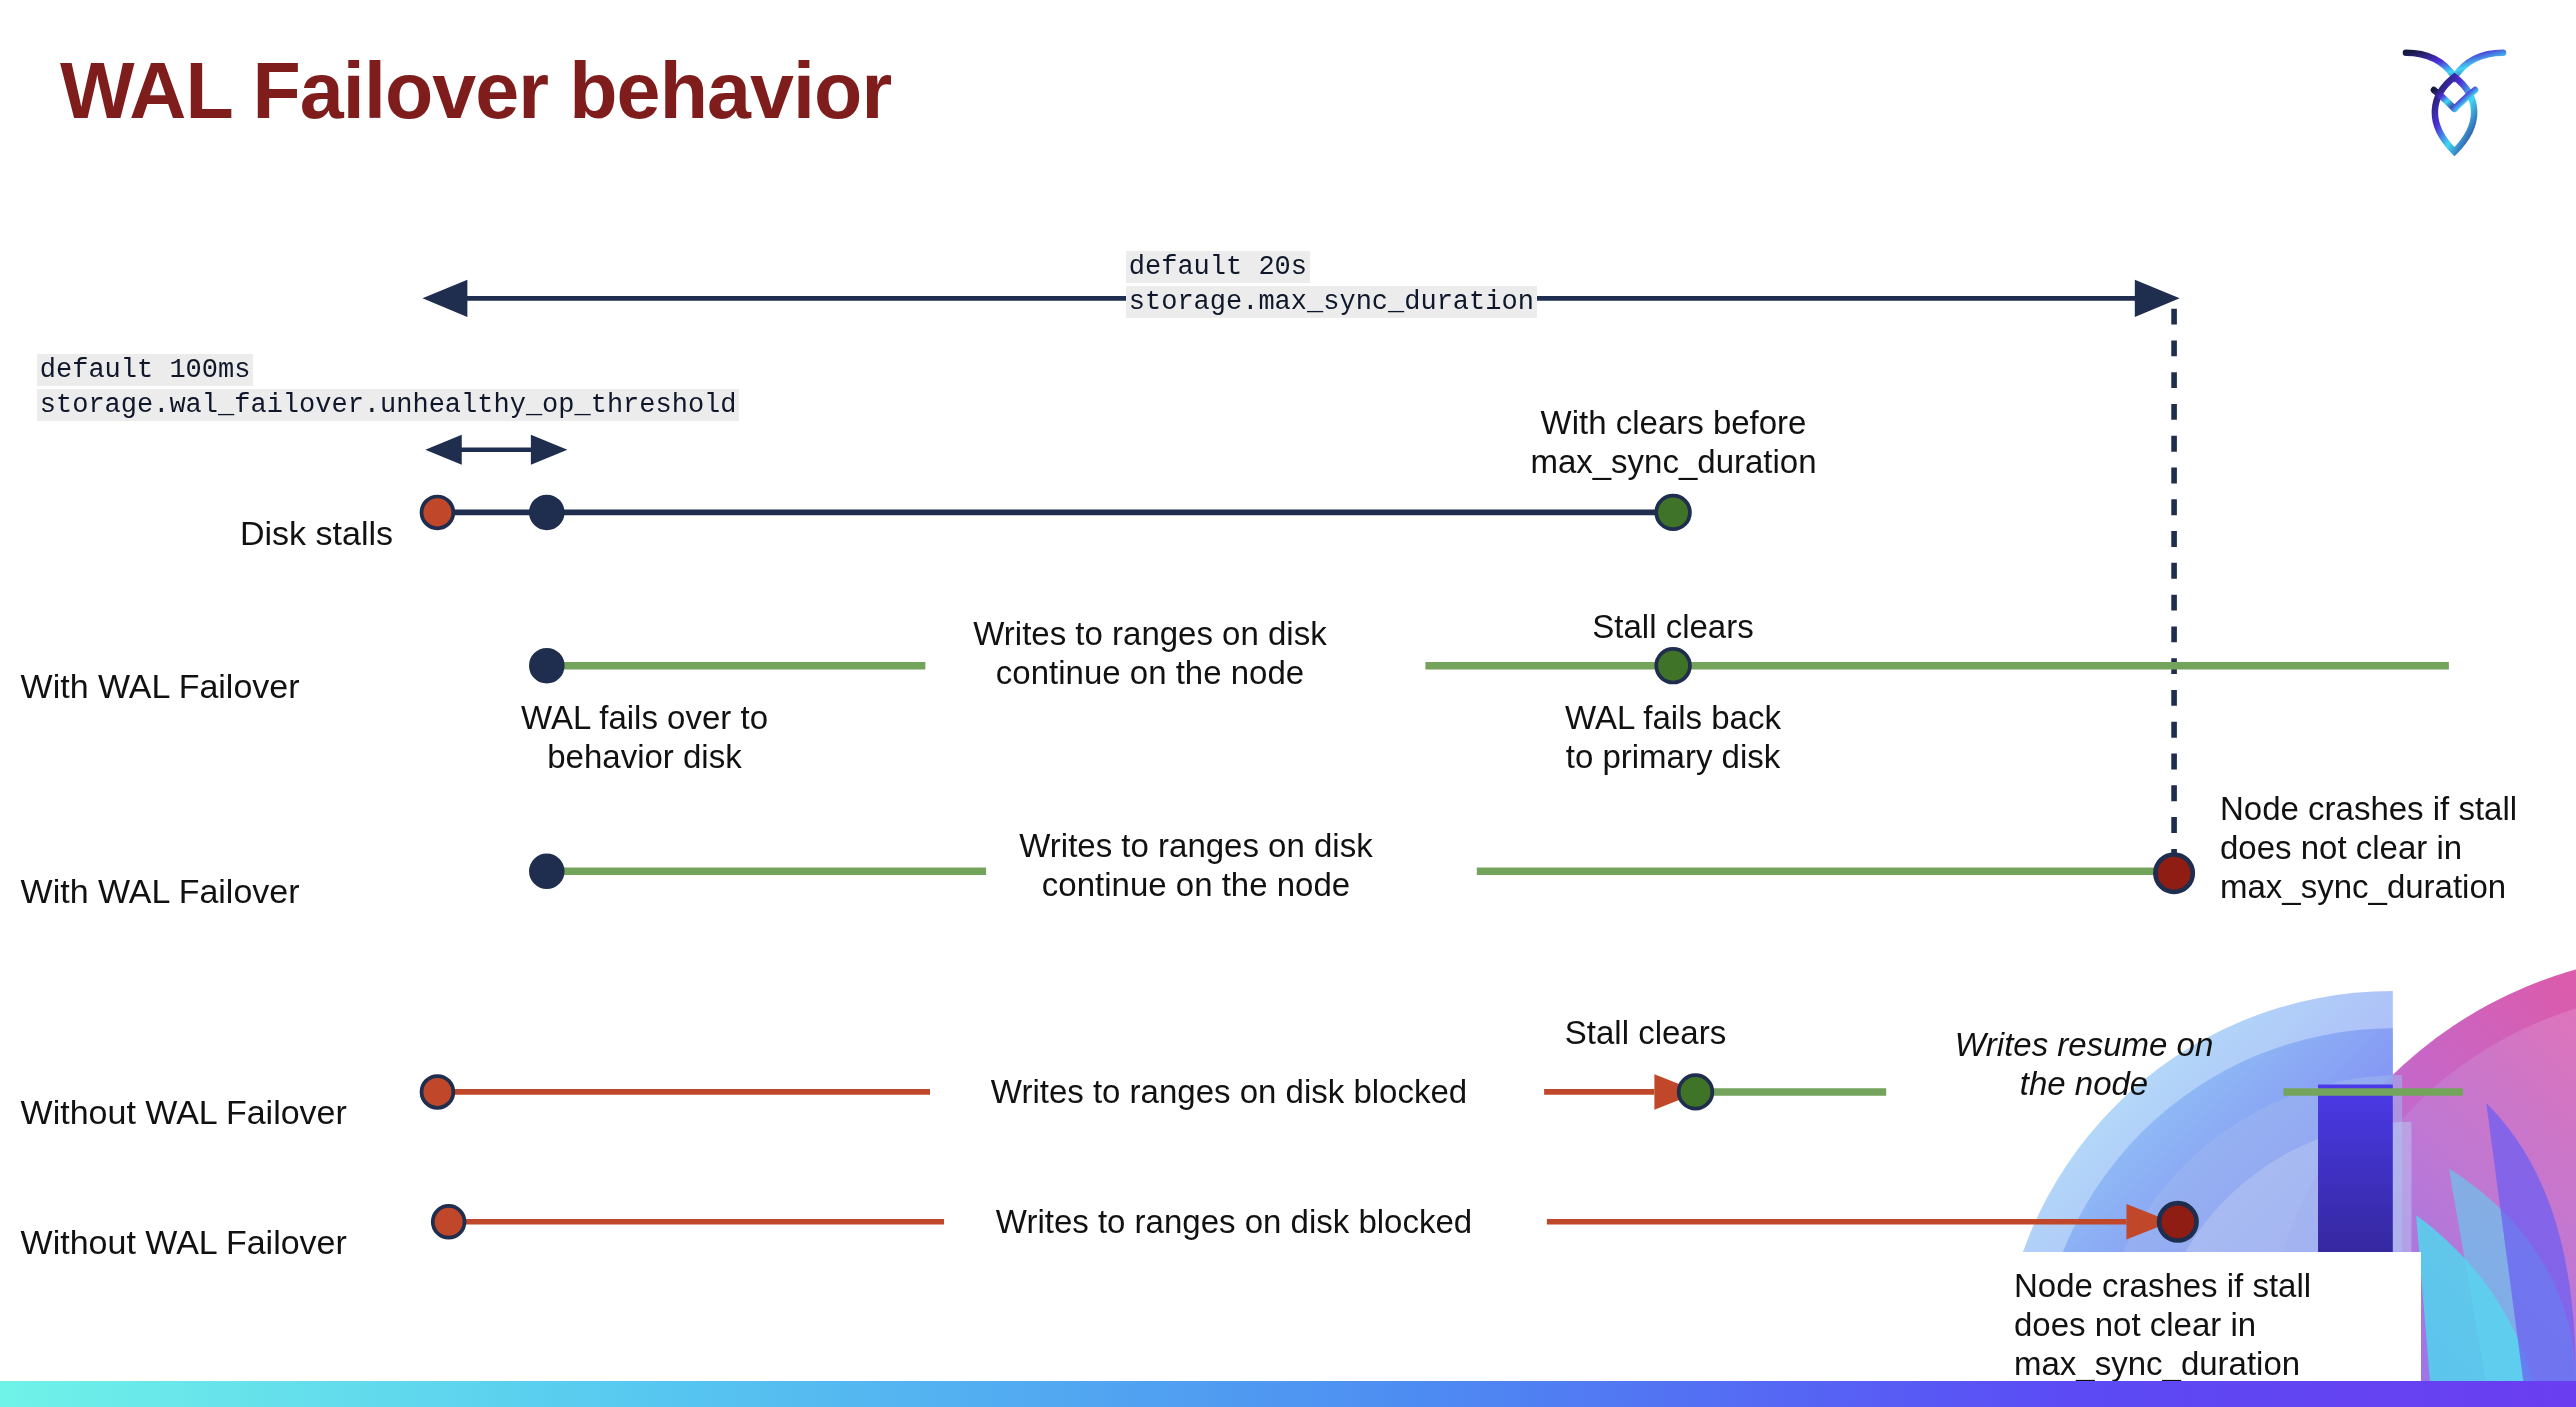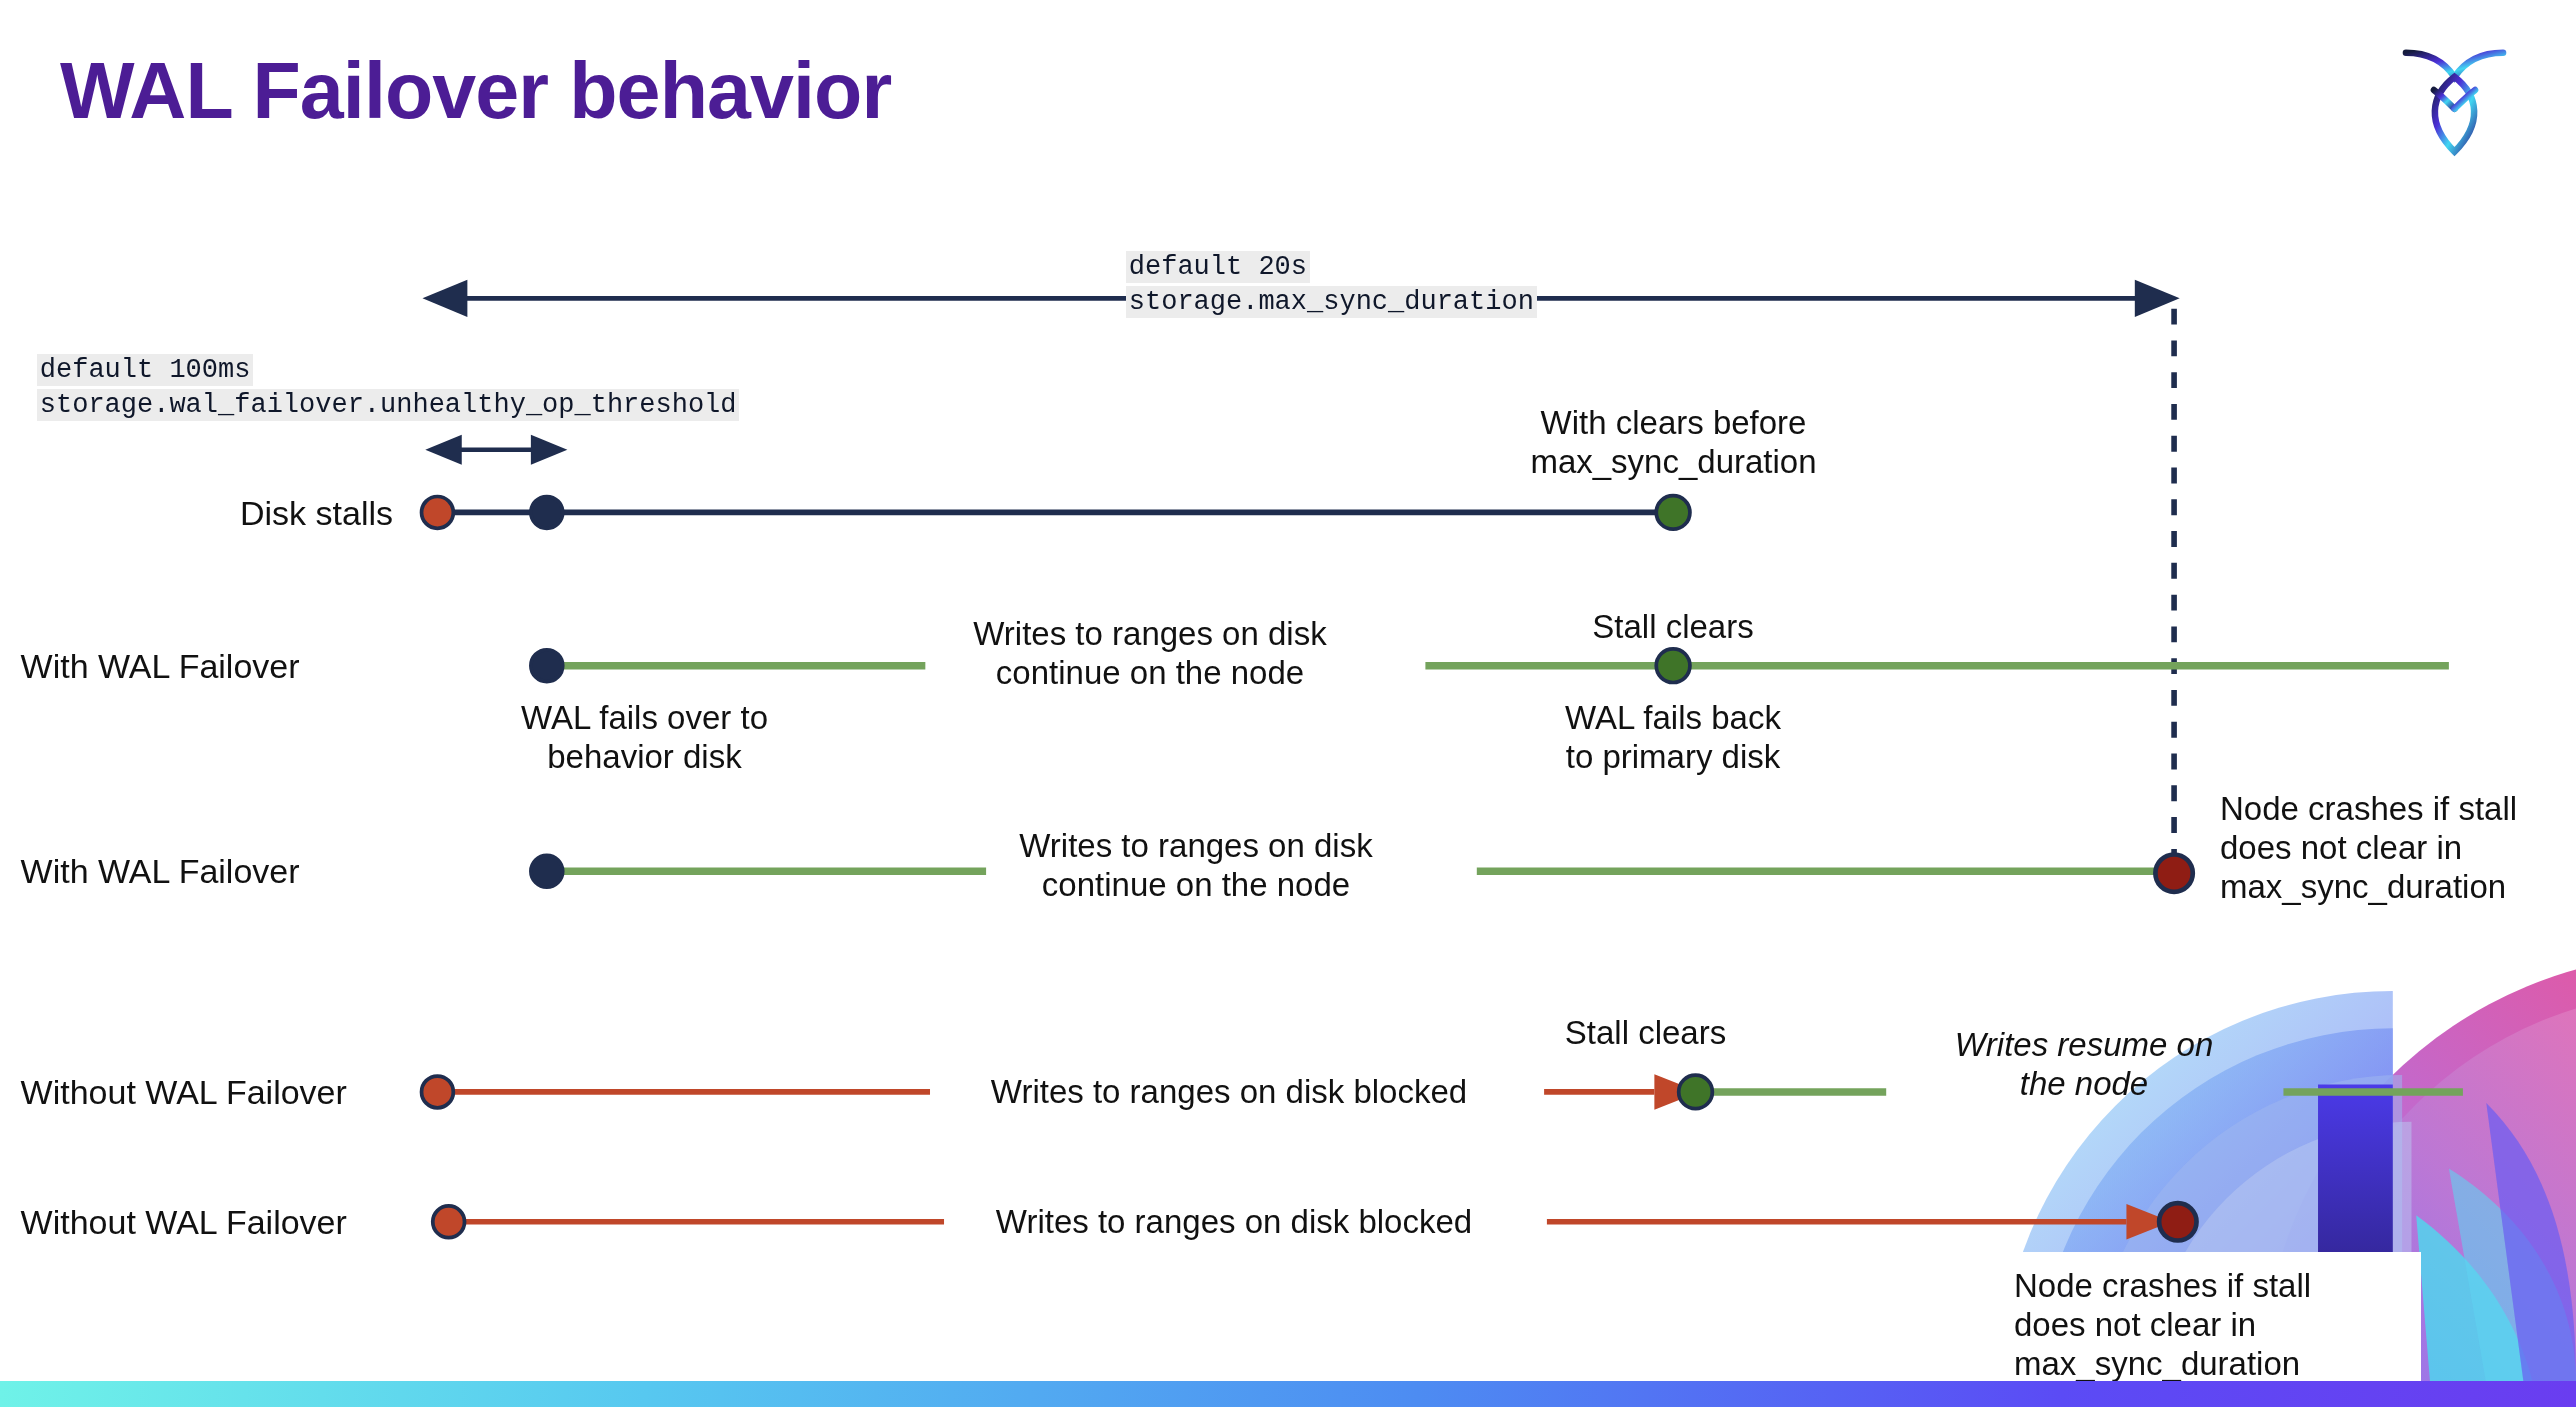--- a/index.html
+++ b/index.html
@@ -9,21 +9,21 @@
     background:#ffffff;
     font-family:"Liberation Sans", sans-serif;
     overflow:hidden;
     position:relative;
   }
   #stage{position:absolute;left:0;top:0;width:2576px;height:1408px;overflow:hidden;}
 
   
   #title{
     position:absolute;left:60px;top:45px;
-    font-size:79px;font-weight:bold;color:#4c1d95;
+    font-size:79px;font-weight:bold;color:#7f1d1d;
     letter-spacing:-0.9px;white-space:nowrap;
   }
 
   
   #logo{position:absolute;left:2389px;top:34px;width:131px;height:127px;}
 
   
   #canvas{position:absolute;left:0;top:0;width:2576px;height:1408px;}
 
   
@@ -32,21 +32,21 @@
     font-family:"Liberation Mono", monospace;
     font-size:27px;color:#0f172a;
     white-space:nowrap;line-height:1.30;
   }
   .mono span{background:#ececec;padding:0.9px 2.8px;}
 
   
   .rowlabel{
     position:absolute;
     font-size:34px;color:#111111;
-    white-space:nowrap;text-align:right;
+    white-space:nowrap;text-align:right;margin-top:20px;
   }
 
   
   .note{
     position:absolute;
     font-size:33px;color:#111111;
     line-height:1.18;text-align:center;
     white-space:pre-line;
   }
   .note.left{text-align:left;}

